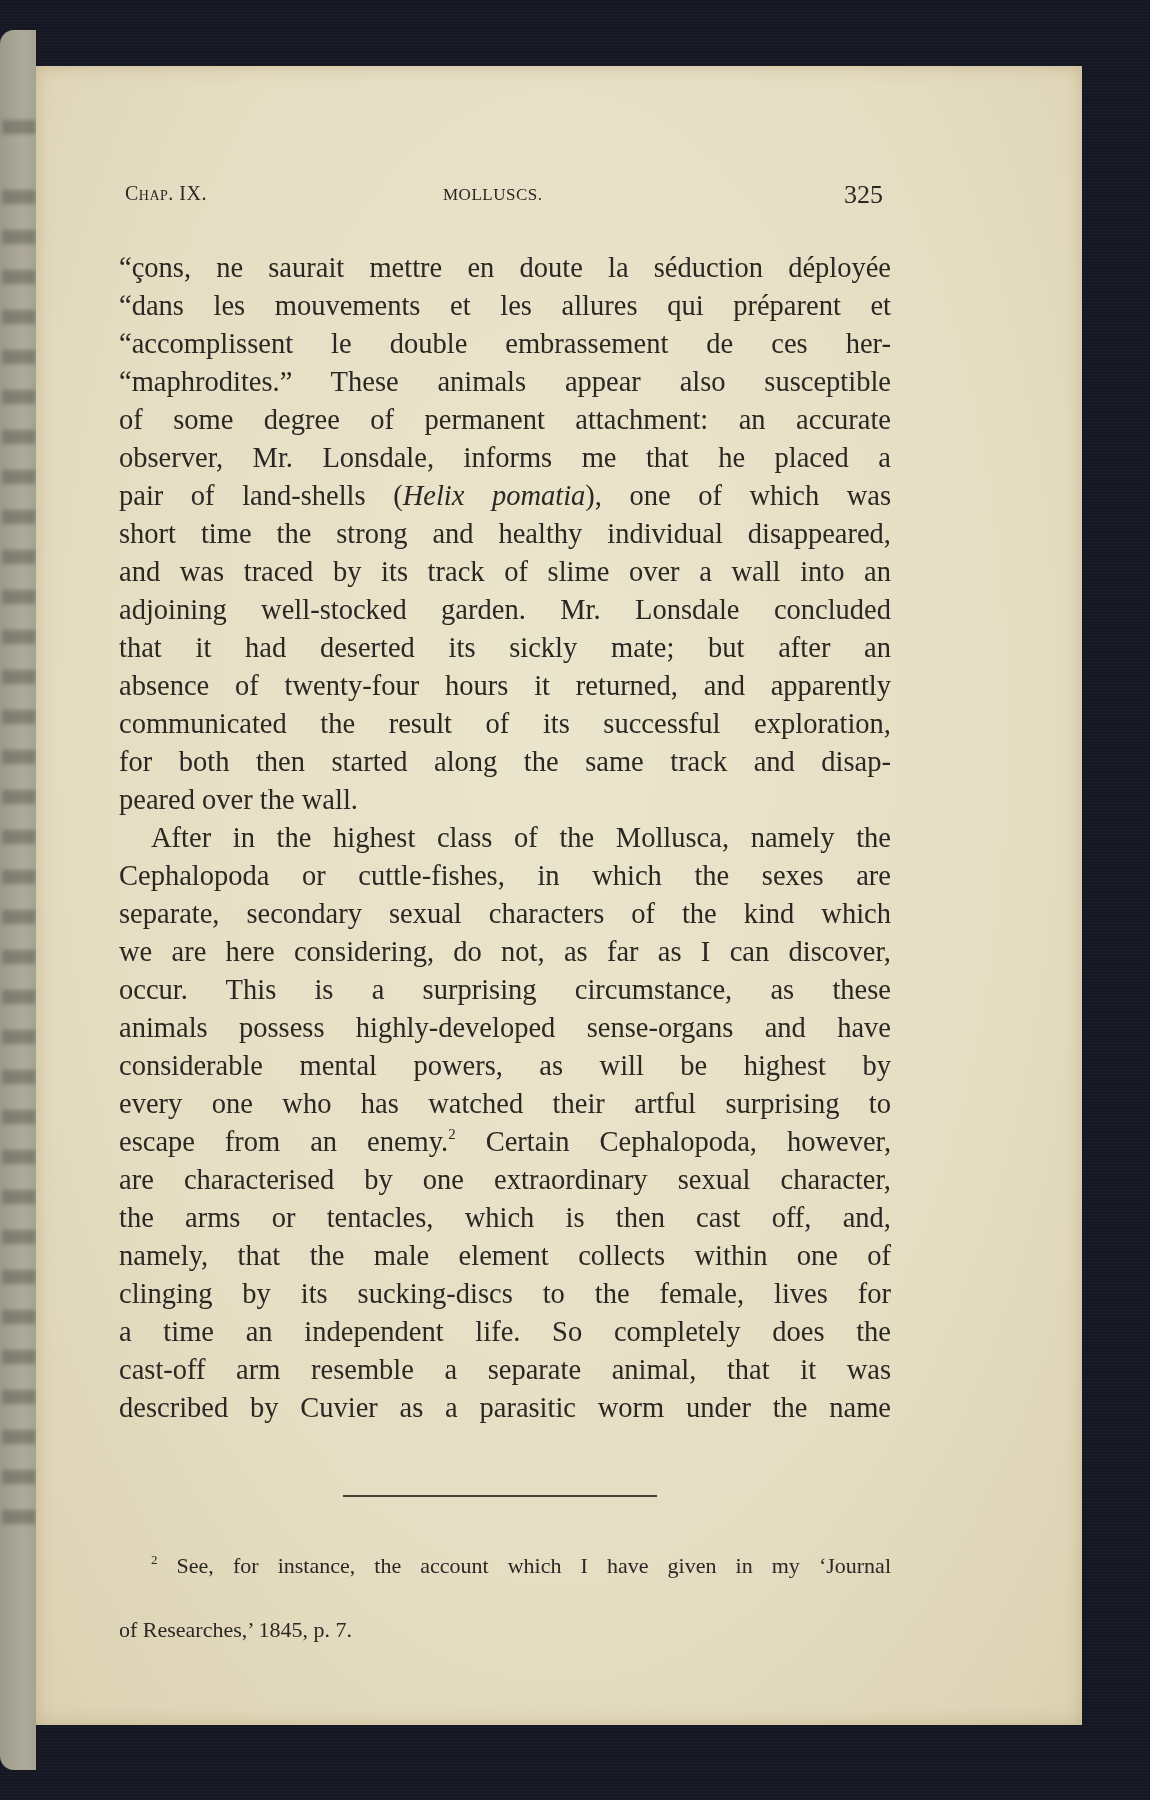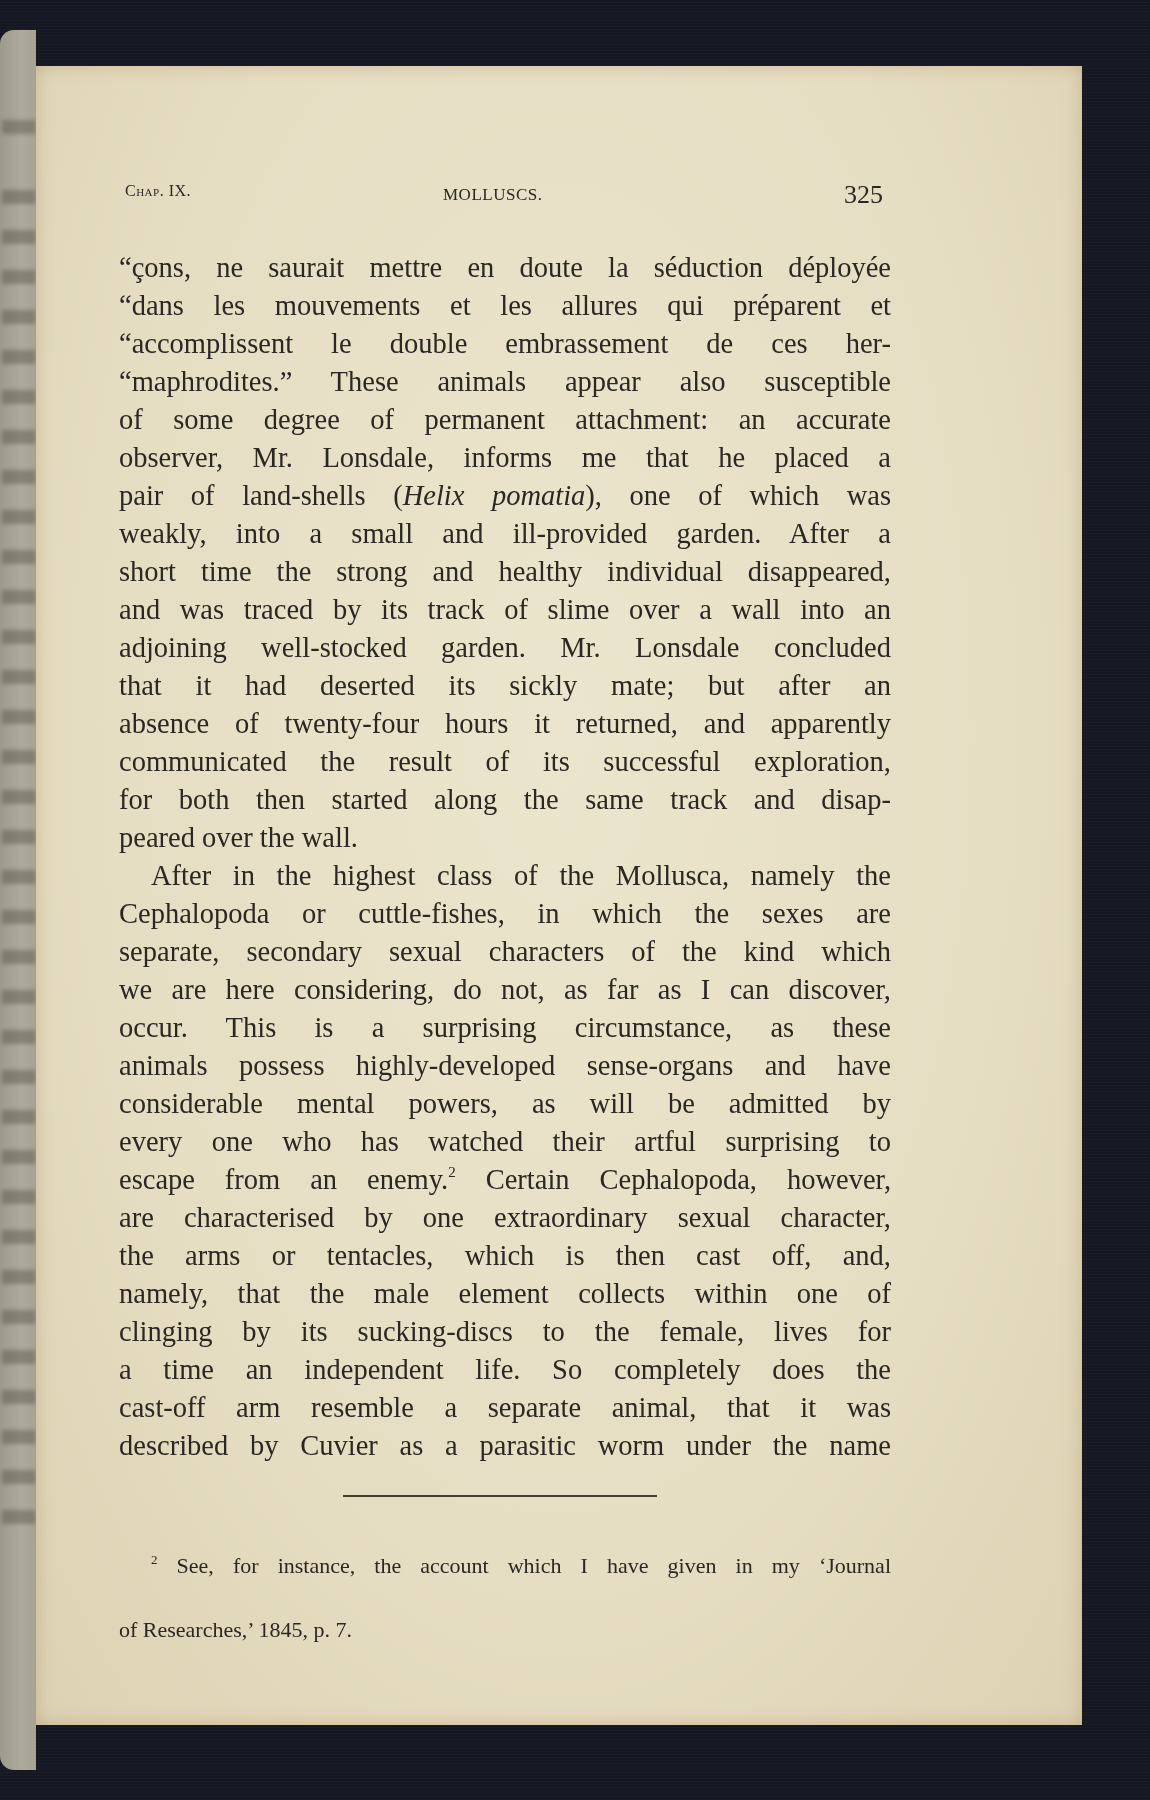--- a/index.html
+++ b/index.html
@@ -23,21 +23,21 @@
   .page {
     position: absolute; left: 36px; top: 66px; width: 1046px; height: 1659px;
     background: radial-gradient(ellipse at 50% 40%, #ebe5cd 0%, #e6dec3 60%, #dcd2b3 100%);
     box-shadow: inset 0 0 18px rgba(150,120,70,0.35);
   }
   .running-head {
     position: absolute; top: 116px; left: 0; width: 100%; height: 30px;
     color: #2a2622;
   }
   .rh-chap {
-    position: absolute; left: 89px; top: 0; font-size: 16px; font-variant: small-caps; letter-spacing: 0.5px;
+    position: absolute; left: 89px; top: 0; font-size: 20px; font-variant: small-caps; letter-spacing: 0.5px;
   }
   .rh-title {
     position: absolute; left: 407px; top: 0; font-size: 20px; text-transform: uppercase; letter-spacing: 0.5px;
     font-size: 17px; top: 3px;
   }
   .rh-page {
     position: absolute; left: 808px; top: -2px; font-size: 26px;
   }
   .body-text {
     position: absolute; left: 83px; top: 183px; width: 772px;
@@ -111,36 +111,35 @@
   </div>
 
   <div class="body-text">
     <span class="line">“çons, ne saurait mettre en doute la séduction déployée</span>
     <span class="line">“dans les mouvements et les allures qui préparent et</span>
     <span class="line">“accomplissent le double embrassement de ces her-</span>
     <span class="line">“maphrodites.” These animals appear also susceptible</span>
     <span class="line">of some degree of permanent attachment: an accurate</span>
     <span class="line">observer, Mr. Lonsdale, informs me that he placed a</span>
     <span class="line"><span>pair of land-shells (</span><em>Helix pomatia</em><span>), one of which was</span></span>
-    <span class="line">weakly, into a small and ill-provided garden. After a</span>
     <span class="line">short time the strong and healthy individual disappeared,</span>
     <span class="line">and was traced by its track of slime over a wall into an</span>
     <span class="line">adjoining well-stocked garden. Mr. Lonsdale concluded</span>
     <span class="line">that it had deserted its sickly mate; but after an</span>
     <span class="line">absence of twenty-four hours it returned, and apparently</span>
     <span class="line">communicated the result of its successful exploration,</span>
     <span class="line">for both then started along the same track and disap-</span>
     <span class="line last">peared over the wall.</span>
     <span class="line indent">After in the highest class of the Mollusca, namely the</span>
     <span class="line">Cephalopoda or cuttle-fishes, in which the sexes are</span>
     <span class="line">separate, secondary sexual characters of the kind which</span>
     <span class="line">we are here considering, do not, as far as I can discover,</span>
     <span class="line">occur. This is a surprising circumstance, as these</span>
     <span class="line">animals possess highly-developed sense-organs and have</span>
-    <span class="line">considerable mental powers, as will be admitted by</span>
+    <span class="line">considerable mental powers, as will be highest by</span>
     <span class="line">every one who has watched their artful surprising to</span>
     <span class="line"><span>escape from an enemy.</span><sup>2</sup><span> Certain Cephalopoda, however,</span></span>
     <span class="line">are characterised by one extraordinary sexual character,</span>
     <span class="line">the arms or tentacles, which is then cast off, and,</span>
     <span class="line">namely, that the male element collects within one of</span>
     <span class="line">clinging by its sucking-discs to the female, lives for</span>
     <span class="line">a time an independent life. So completely does the</span>
     <span class="line">cast-off arm resemble a separate animal, that it was</span>
     <span class="line">described by Cuvier as a parasitic worm under the name</span>
   </div>

